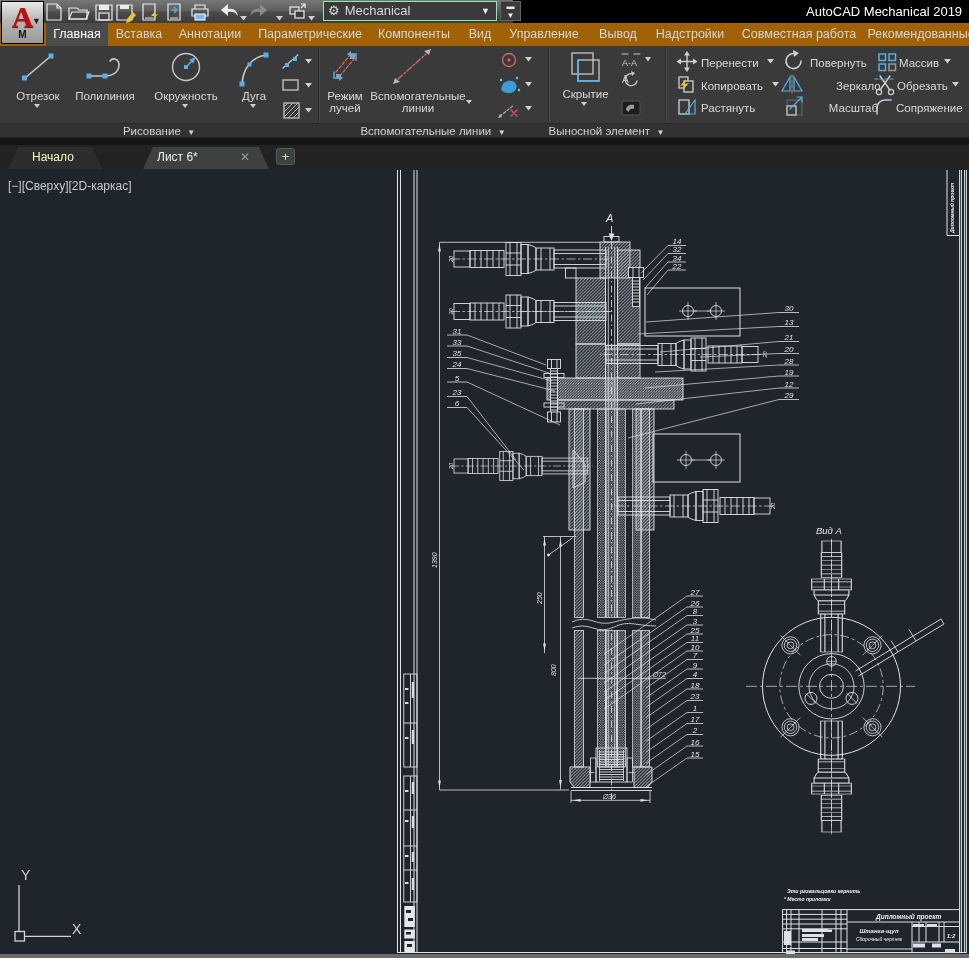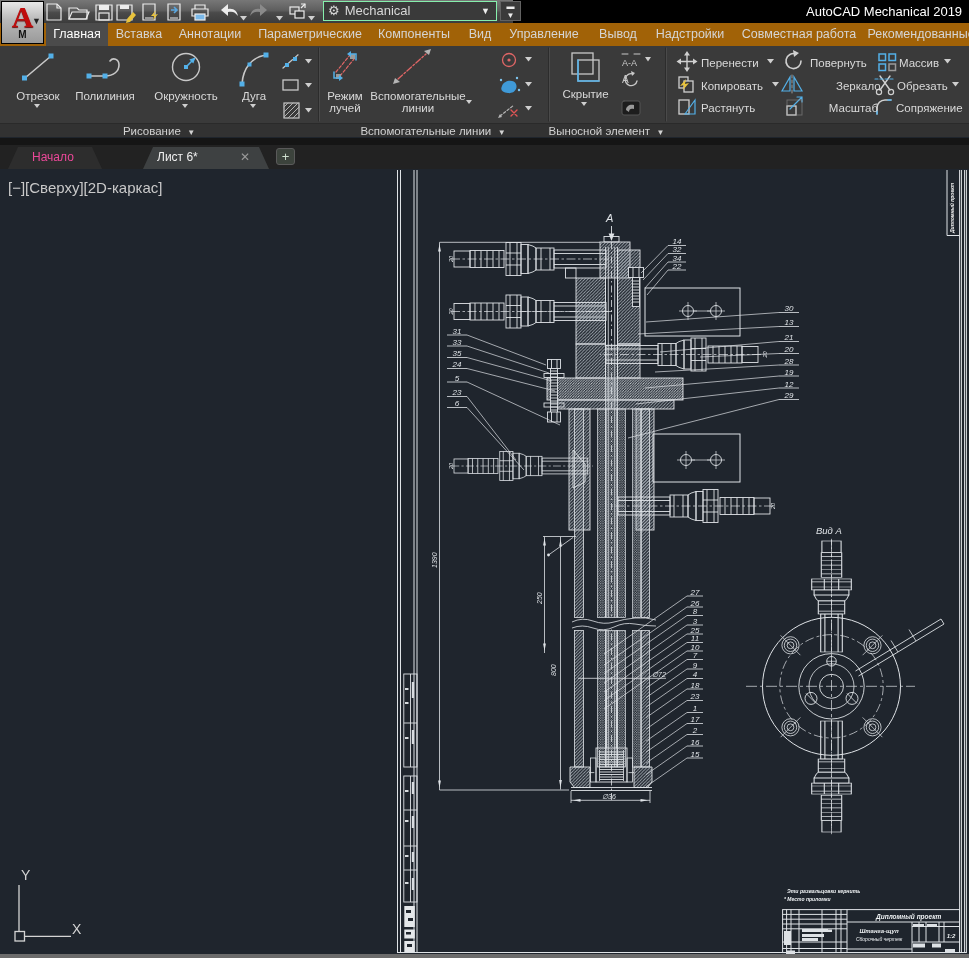--- a/index.html
+++ b/index.html
@@ -26,26 +26,26 @@
 #ribbon{position:absolute;top:46px;left:0;width:969px;height:77px;background:#3a3a3a;z-index:4}
 .btnlbl{position:absolute;color:#d9d9d9;font-size:11.5px;text-align:center;line-height:12px}
 .darr{position:absolute;width:0;height:0;border-left:3.5px solid transparent;border-right:3.5px solid transparent;border-top:4px solid #cfcfcf}
 
 #plabels{position:absolute;top:123px;left:0;width:969px;height:14px;background:#323232;border-top:1px solid #2a2a2a;z-index:4}
 .plbl{position:absolute;top:0;height:15px;color:#d2d2d2;font-size:11.5px;line-height:14px;text-align:center;white-space:nowrap}
 #pedge{position:absolute;top:138px;left:0;width:969px;height:7px;background:#151515;z-index:4}
 
 #ftabs{position:absolute;top:145px;left:0;width:969px;height:24px;background:#222;z-index:4}
 .ftab{position:absolute;top:2px;height:22px;font-size:12px;line-height:21px}
-#ftab1{left:8px;width:94px;background:#2d2d2d;color:#ec4899;clip-path:polygon(10px 0,calc(100% - 10px) 0,100% 100%,0 100%);text-align:left;padding-left:24px}
+#ftab1{left:8px;width:94px;background:#2d2d2d;color:#fef9c3;clip-path:polygon(10px 0,calc(100% - 10px) 0,100% 100%,0 100%);text-align:left;padding-left:24px}
 #ftab2{left:143px;width:126px;background:#3e4142;color:#f0f0f0;clip-path:polygon(10px 0,calc(100% - 10px) 0,100% 100%,0 100%);padding-left:14px}
 #ftabx{position:absolute;top:2px;left:240px;color:#9a9a9a;font-size:12px;line-height:21px}
 #ftabp{position:absolute;top:3px;left:276px;width:19px;height:17px;background:#3c433c;border:1px solid #5a5a5a;border-radius:3px;color:#cfe0cf;font-size:13px;line-height:15px;text-align:center}
 
-#vplabel{position:absolute;top:179px;left:8px;color:#c9c9c9;font-size:15px;z-index:3}
+#vplabel{position:absolute;top:179px;left:8px;color:#c9c9c9;font-size:12px;z-index:3}
 #statusstrip{position:absolute;top:954px;left:0;width:969px;height:4px;background:#6b6b6b;z-index:5}
 #dwg{position:absolute;top:0;left:0;z-index:1}
 </style></head>
 <body>
 <div id="win">
 <div id="titlebar"></div>
 <div id="titleblack"></div>
 <div id="titletext">AutoCAD Mechanical 2019&nbsp;&nbsp;Л</div>
 <svg id="qat" class="abs" style="z-index:6" width="470" height="23" viewBox="44 0 470 23" fill="none">
 <g stroke="#ececec" stroke-width="1.2" fill="#ececec">

